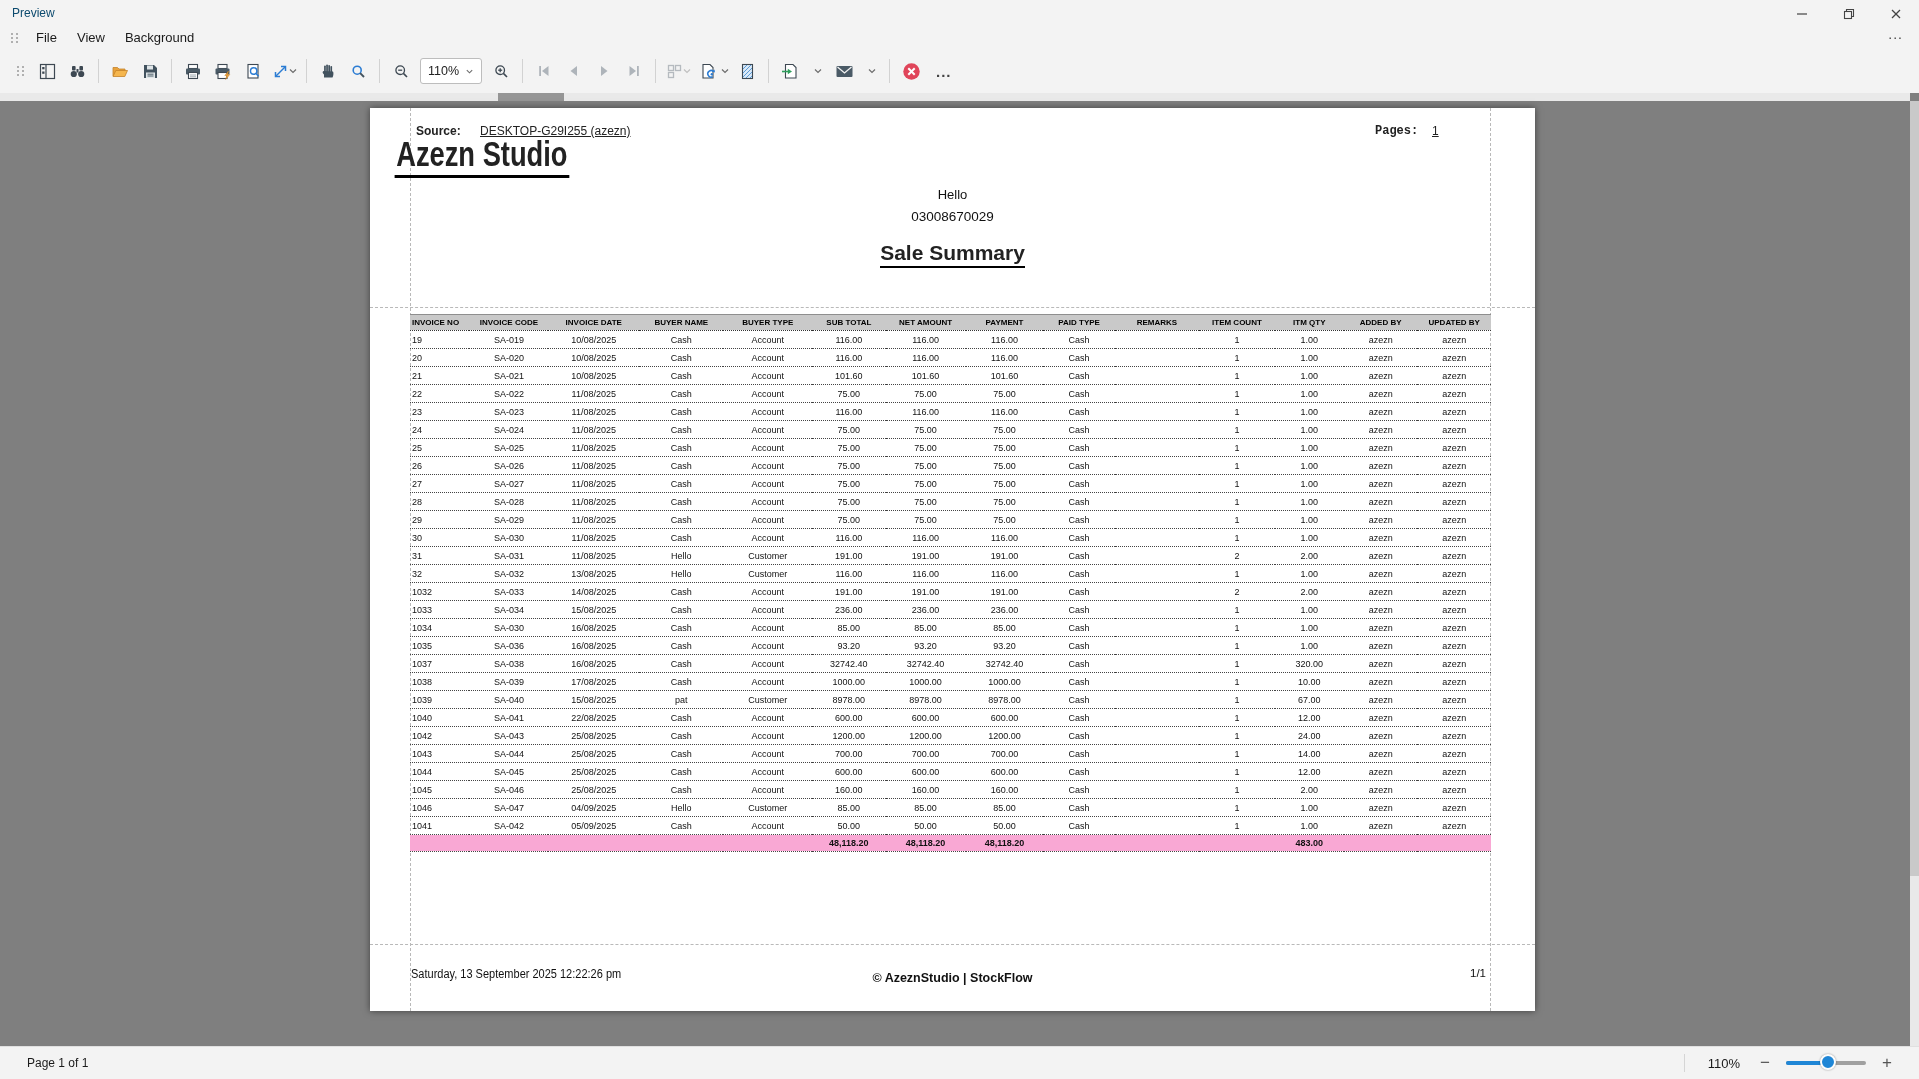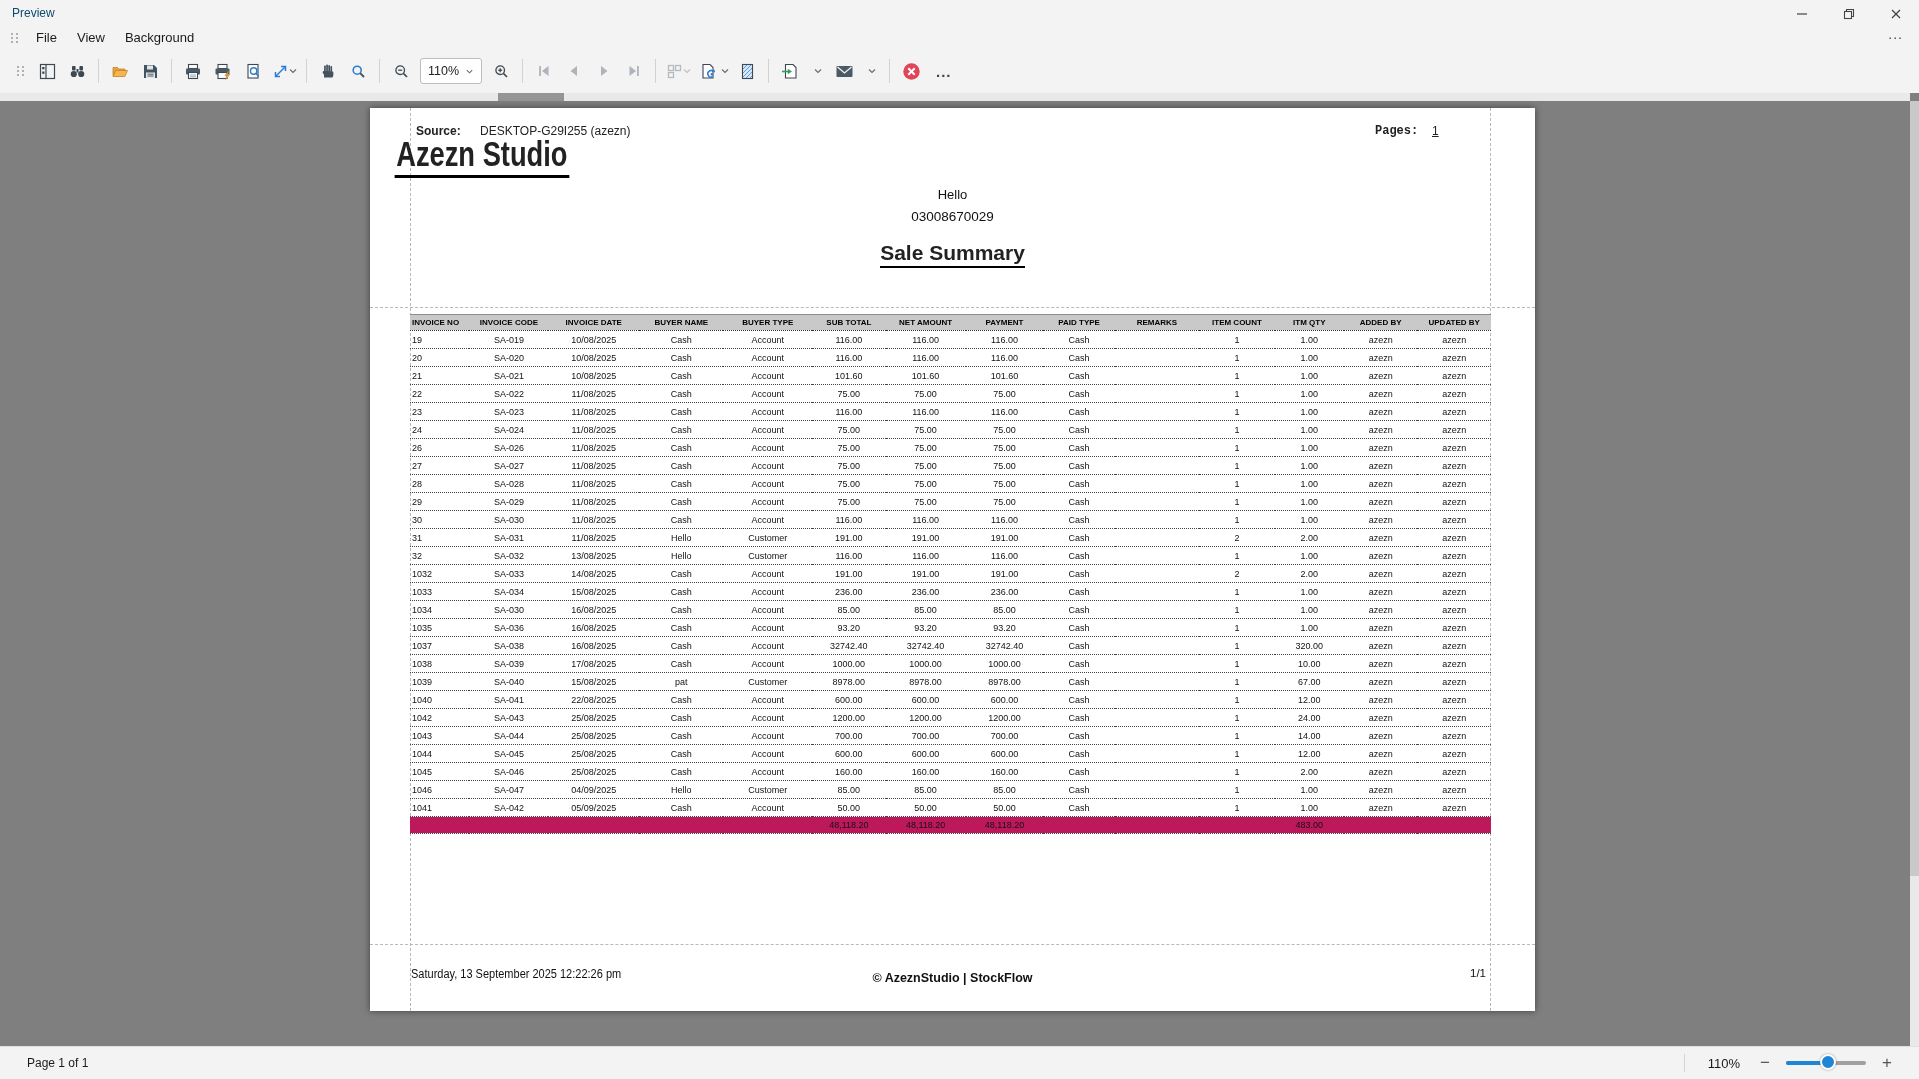--- a/index.html
+++ b/index.html
@@ -31,42 +31,42 @@
   .hscroll-thumb { position:absolute; left:498px; top:0; width:66px; height:8px; background:#959595; }
   .vscroll { position:absolute; top:8px; right:0; bottom:0; width:9px; background:#e9e9e9; }
   .vscroll-thumb { position:absolute; top:0; left:0; width:9px; height:82%; background:#c9c9c9; }
 
   .page { position:absolute; left:370px; top:15px; width:1165px; height:903px; background:#fff;
           box-shadow:0 0 7px rgba(0,0,0,.5); }
   .guide-v { position:absolute; top:0; bottom:0; width:0; border-left:1px dashed #b9b9b9; }
   .guide-h { position:absolute; left:0; right:0; height:0; border-top:1px dashed #b9b9b9; }
 
   .src-label { position:absolute; left:46px; top:16px; font-size:12px; font-weight:bold; }
-  .src-value { position:absolute; left:110px; top:16px; font-size:12px; }
+  .src-value { position:absolute; left:110px; top:16px; font-size:12px; text-decoration:underline; }
   .pages-label { position:absolute; left:1005px; top:16px; font-size:12px; font-weight:bold;font-family:Liberation Mono, monospace; }
   .pages-value { position:absolute; left:1062px; top:16px; font-size:12px; text-decoration:underline; }
 
   .company { position:absolute; left:0; right:0; top:26px; text-align:left; }
   .company span { display:inline-block; font-size:35px; font-weight:bold; letter-spacing:0px;
                   transform:scaleX(.78); transform-origin:center; border-bottom:3px solid #000; padding:0 2px 1px 2px; }
   .subtitle { position:absolute; left:0; right:0; top:79px; text-align:center; font-size:13px; color:#111; }
   .phone { position:absolute; left:0; right:0; top:101px; text-align:center; font-size:13.5px; color:#111; }
   .report-title { position:absolute; left:0; right:0; top:133px; text-align:center; }
   .report-title span { display:inline-block; font-size:21px; font-weight:bold; border-bottom:2px solid #000; padding-bottom:1px; }
 
   .tablewrap { position:absolute; left:40px; top:206px; width:1081px; }
   table { width:100%; border-collapse:collapse; table-layout:fixed; }
   thead tr { height:16px; background:#c9c9c9; }
   th { font-size:8px; font-weight:bold; color:#000; text-align:center; border-top:1px solid #8e8e8e;
        border-bottom:1px dotted #333; overflow:hidden; white-space:nowrap; padding:0 1px; }
   th:first-child { text-align:left; padding-left:2px; }
   tbody tr { height:18px; }
   td { font-size:9px; color:#111; text-align:center; border-bottom:1px dotted #444; overflow:hidden; white-space:nowrap; padding:0 1px; }
   td:first-child { text-align:left; padding-left:2px; }
-  tr.total-row { height:17px; background:#be185d; }
+  tr.total-row { height:17px; background:#f9a8d4;font-weight:bold; }
   tr.total-row td { border-bottom:1px dotted #444; border-top:none; }
 
   .footer-date { position:absolute; left:41px; top:859px; font-size:12.5px; color:#111;
                  transform:scaleX(.88); transform-origin:left center; white-space:nowrap; }
   .footer-copy { position:absolute; left:0; right:0; top:863px; text-align:center; font-size:12.5px; font-weight:bold; color:#111; }
   .footer-pagenum { position:absolute; right:49px; top:859px; font-size:11.5px; color:#111; }
 
   
   .statusbar { position:absolute; left:0; right:0; bottom:0; height:33px; background:#f3f3f3; border-top:1px solid #e0e0e0; }
   .page-info { position:absolute; left:27px; top:9px; font-size:12px; color:#1b1b1b; }
@@ -484,20 +484,36 @@
               <td>75.00</td>
               <td>75.00</td>
               <td>Cash</td>
               <td></td>
               <td>1</td>
               <td>1.00</td>
               <td>azezn</td>
               <td>azezn</td>
             </tr>
             <tr>
+              <td>25</td>
+              <td>SA-025</td>
+              <td>11/08/2025</td>
+              <td>Cash</td>
+              <td>Account</td>
+              <td>75.00</td>
+              <td>75.00</td>
+              <td>75.00</td>
+              <td>Cash</td>
+              <td></td>
+              <td>1</td>
+              <td>1.00</td>
+              <td>azezn</td>
+              <td>azezn</td>
+            </tr>
+            <tr>
               <td>26</td>
               <td>SA-026</td>
               <td>11/08/2025</td>
               <td>Cash</td>
               <td>Account</td>
               <td>75.00</td>
               <td>75.00</td>
               <td>75.00</td>
               <td>Cash</td>
               <td></td>

